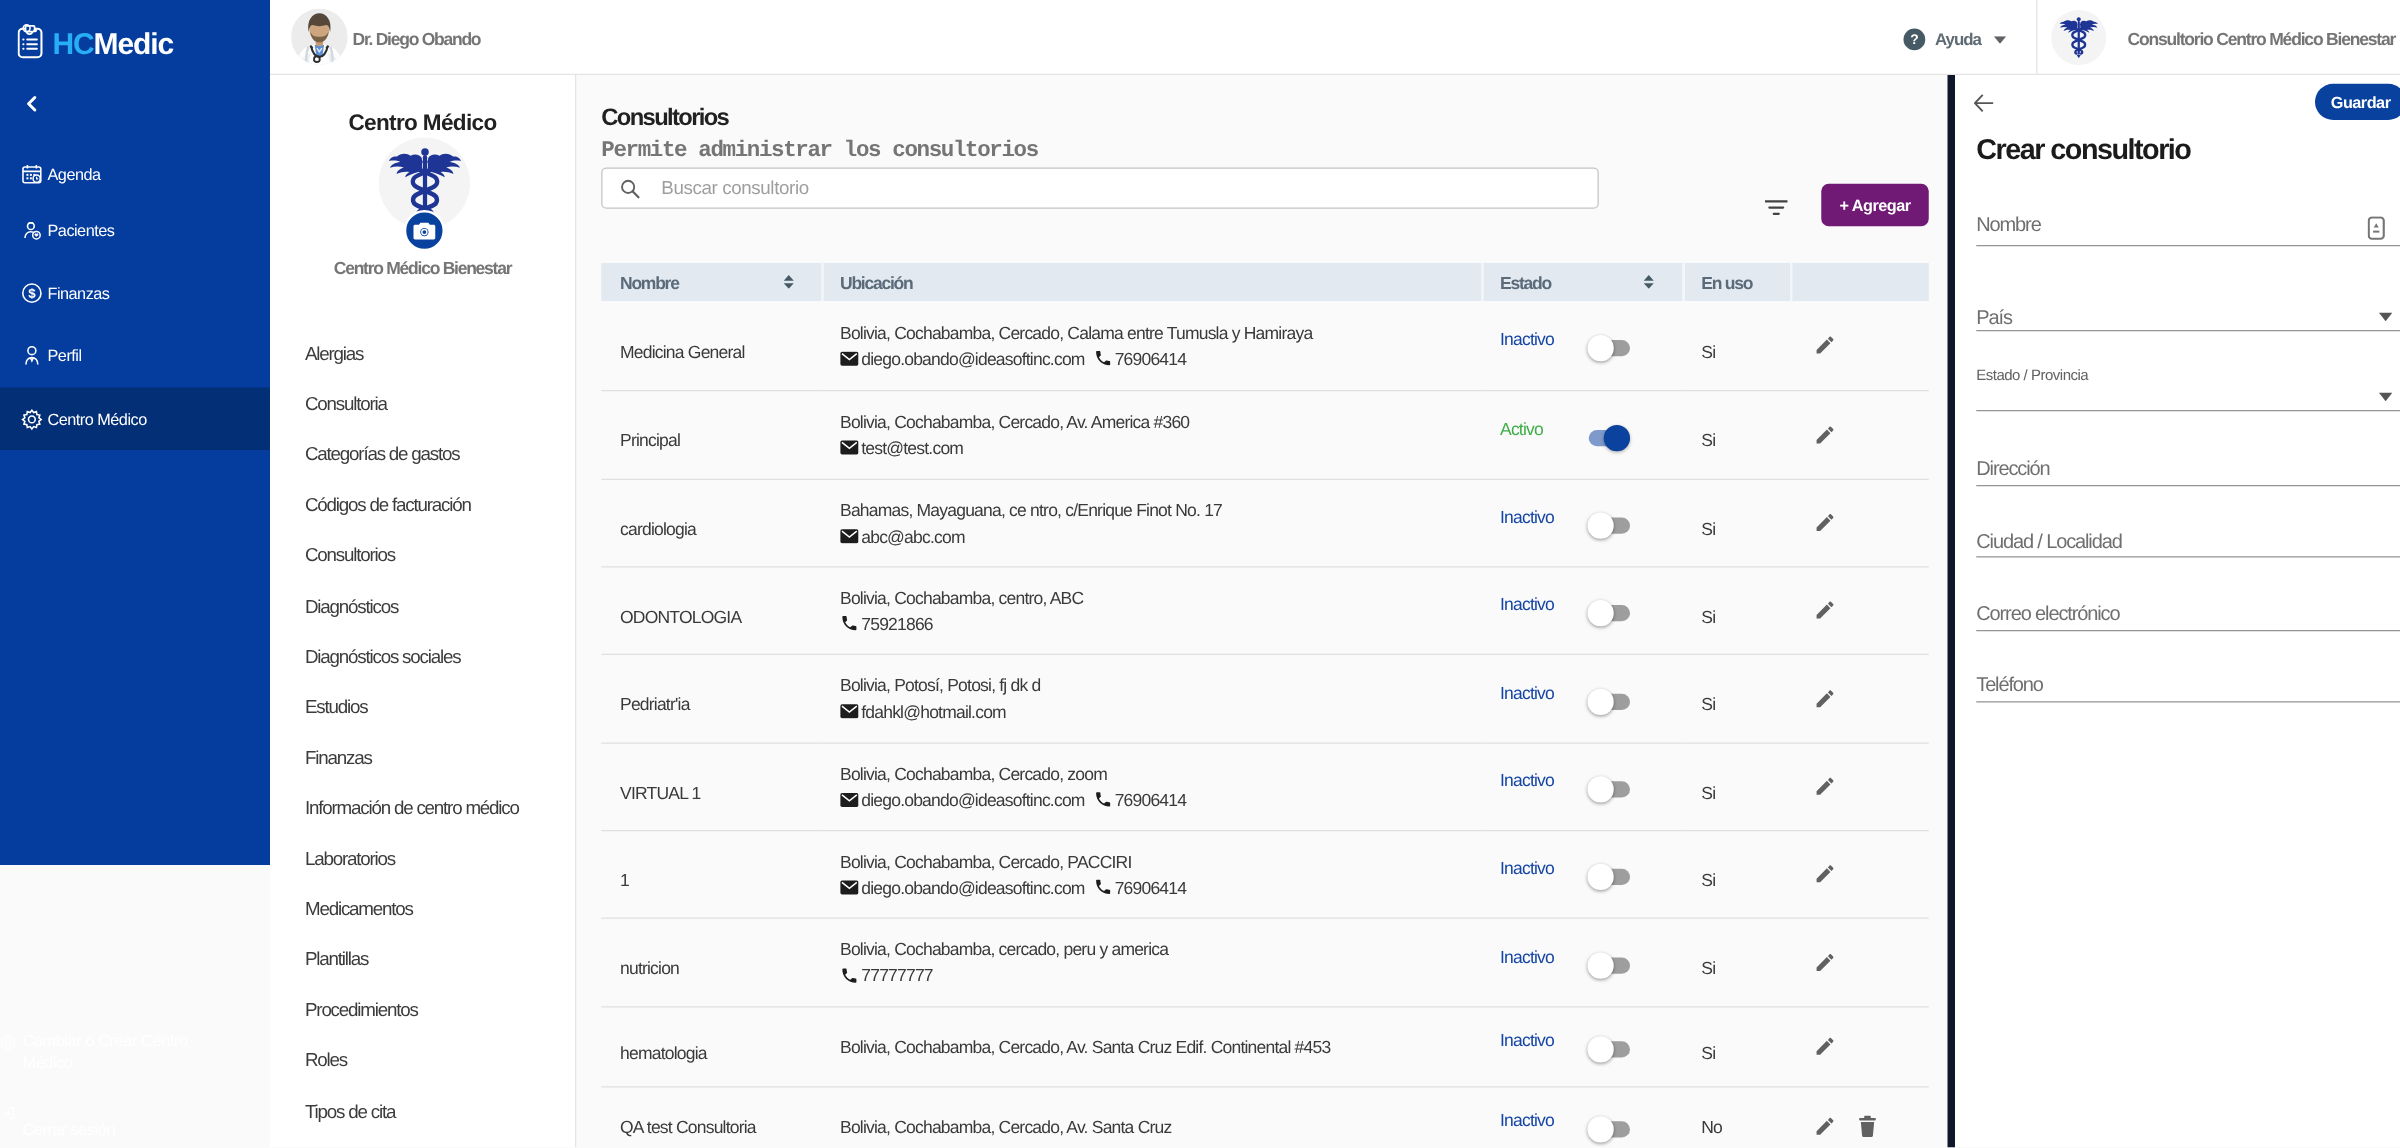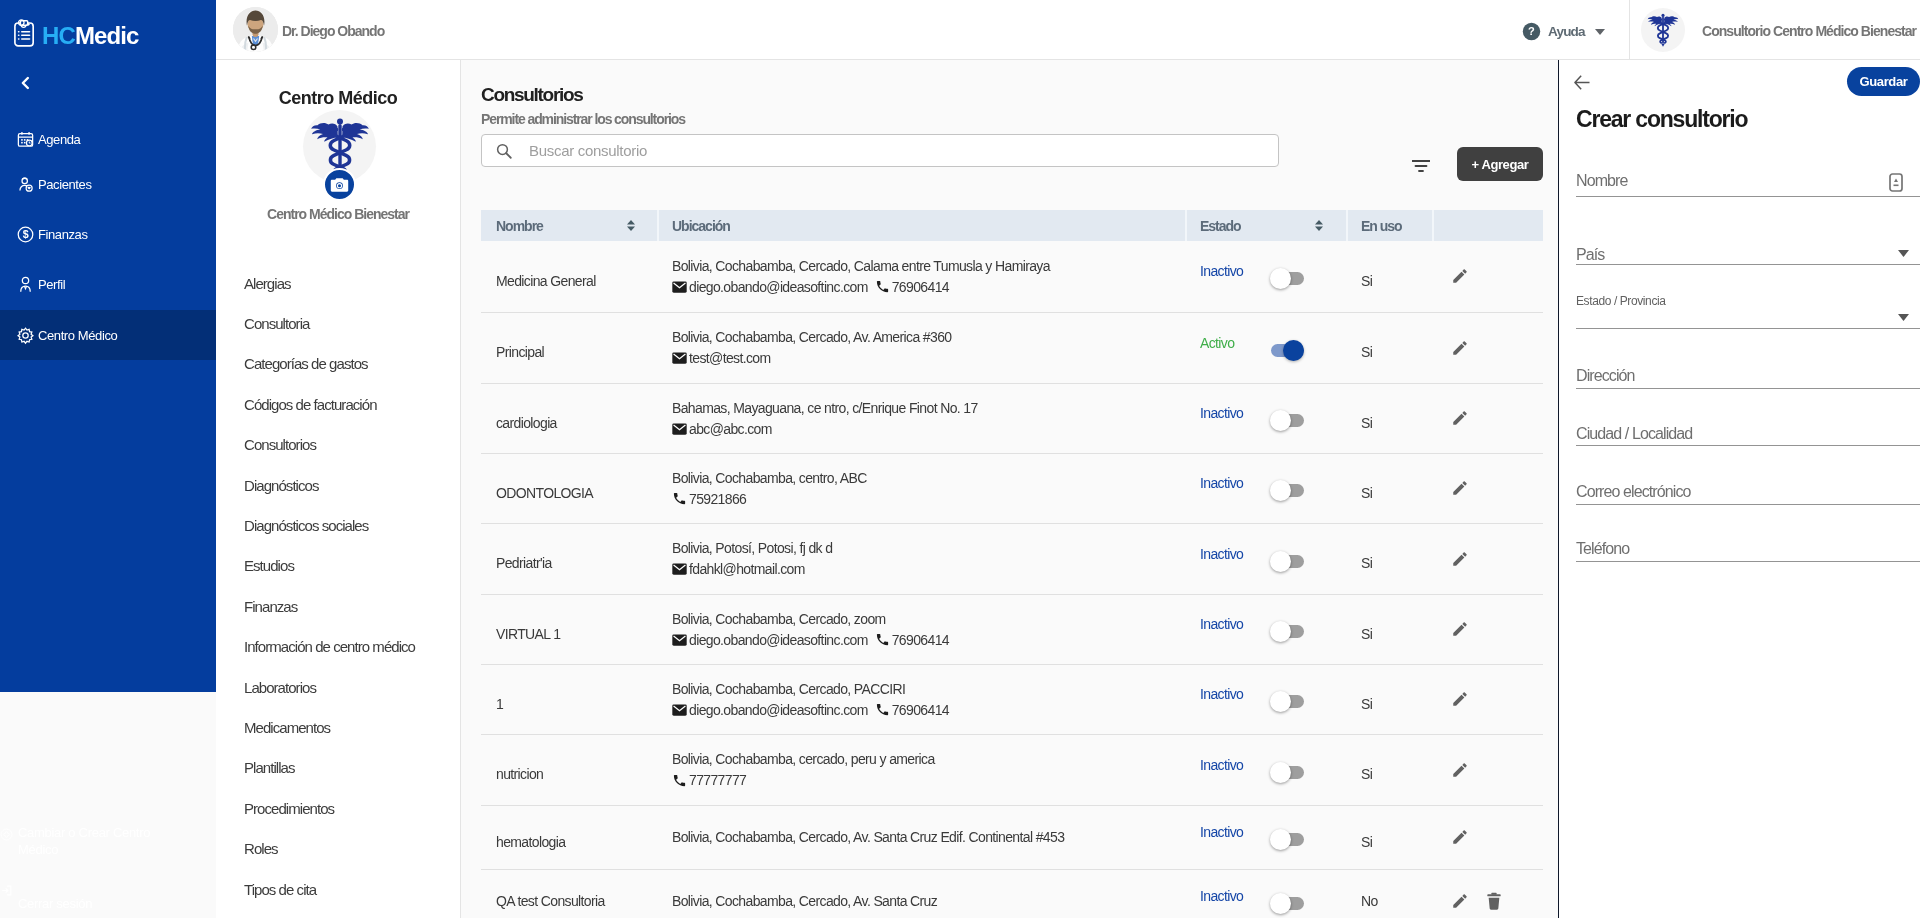--- a/index.html
+++ b/index.html
@@ -33,26 +33,26 @@
 .s2-title { position:absolute; top:28px; width:100%; text-align:center; font-size:18px; letter-spacing:-0.5px; font-weight:bold; color:#212121; }
 .s2-avatar { position:absolute; left:87px; top:50px; width:73px; height:73px; border-radius:50%; background:#f4f4f4; display:flex; align-items:center; justify-content:center; }
 .s2-cam { position:absolute; left:107px; top:108px; width:33px; height:33px; border-radius:50%; background:#08429e; border:2px solid #fff; display:flex; align-items:center; justify-content:center; }
 .s2-sub { position:absolute; top:146px; width:100%; text-align:center; font-size:14px; letter-spacing:-1px; font-weight:bold; color:#757575; }
 .s2-menu { position:absolute; top:203px; left:0; width:100%; }
 .s2-menu div { height:40.4px; display:flex; align-items:center; padding-left:28px; font-size:15px; letter-spacing:-0.95px; color:#3c3c3c; }
 
 
 .main { position:absolute; left:462px; top:60px; width:1096px; height:858px; background:#fafafa; }
 .m-title { position:absolute; left:19px; top:24px; font-size:19px; letter-spacing:-1.3px; font-weight:bold; color:#212121; }
-.m-sub { position:absolute; left:19px; top:51px; font-size:14px; letter-spacing:-1.1px; font-weight:bold; color:#757575; }
+.m-sub { position:absolute; left:19px; top:51px; font-size:18px; letter-spacing:-1.1px; font-weight:bold; color:#757575;font-family:Liberation Mono, monospace; }
 .search { position:absolute; left:19px; top:74px; width:798px; height:33px; background:#fff; border:1px solid #c4c4c4; border-radius:4px; display:flex; align-items:center; }
 .search svg { margin-left:13px; }
 .search .ph { margin-left:16px; font-size:15px; letter-spacing:-0.3px; color:#9e9e9e; }
 .filter { position:absolute; left:950px; top:100px; }
-.btn-agregar { position:absolute; left:995px; top:87px; width:86px; height:34px; background:#404040; color:#fff; font-size:13px; letter-spacing:-0.4px; font-weight:bold; border-radius:6px; display:flex; align-items:center; justify-content:center; }
+.btn-agregar { position:absolute; left:995px; top:87px; width:86px; height:34px; background:#701a75; color:#fff; font-size:13px; letter-spacing:-0.4px; font-weight:bold; border-radius:6px; display:flex; align-items:center; justify-content:center; }
 
 table.grid { position:absolute; left:19px; top:150px; width:1062px; border-collapse:collapse; table-layout:fixed; }
 table.grid col.c1 { width:176px; } table.grid col.c2 { width:528px; }
 table.grid col.c3 { width:161px; } table.grid col.c4 { width:86px; } table.grid col.c5 { width:111px; }
 table.grid th { background:#e2e9f1; height:31px; font-size:14px; letter-spacing:-1px; font-weight:bold; color:#5c6b7a; text-align:left; padding:0 0 0 15px; position:relative; }
 table.grid th .vd { position:absolute; left:0; top:0; width:2px; height:31px; background:#f2f6fa; }
 table.grid td { border-bottom:1px solid #e0e0e0; font-size:14px; letter-spacing:-0.63px; color:#3a3a3a; padding:0 0 0 15px; vertical-align:middle; }
 table.grid td:first-child, table.grid td:nth-child(4) { padding-top:9px; }
 .l2 { display:flex; align-items:center; margin-top:5px; }
 .l2 svg { margin-right:2px; }
@@ -63,21 +63,21 @@
 .sw .thumb { position:absolute; left:0; top:0; width:21px; height:21px; border-radius:50%; background:#fff; box-shadow:0 1px 3px rgba(0,0,0,.4); }
 .sw.on .track { background:#7e99cb; }
 .sw.on .thumb { left:13px; background:#0a429e; box-shadow:0 1px 3px rgba(0,0,0,.3); }
 td.est { position:relative; }
 td.est .sw { position:absolute; left:85px; top:50%; margin-top:-8px; }
 td.act svg { vertical-align:middle; }
 td.act svg.pencil { margin-left:4px; }
 td.act svg.trash { margin-left:17px; }
 
 
-.panel { position:absolute; left:1558px; top:60px; width:362px; height:858px; background:#fff; border-left:1px solid #0f172a; z-index:3; }
+.panel { position:absolute; left:1558px; top:60px; width:362px; height:858px; background:#fff; border-left:6px solid #0f172a; z-index:3; }
 .p-back { position:absolute; left:14px; top:15px; }
 .p-save { position:absolute; left:288px; top:7px; width:73px; height:29px; border-radius:15px; background:#08429e; color:#fff; font-size:13px; letter-spacing:-0.4px; font-weight:bold; display:flex; align-items:center; justify-content:center; }
 .p-title { position:absolute; left:17px; top:46px; font-size:23px; letter-spacing:-1.2px; font-weight:bold; color:#1b1b1b; }
 .fld { position:absolute; left:17px; width:344px; border-bottom:1px solid #949494; }
 .fld .lab { font-size:16px; letter-spacing:-0.9px; color:#6f6f6f; }
 .fld .mini { font-size:12px; letter-spacing:-0.4px; color:#616161;text-align:right; }
 .fld svg.dd { position:absolute; right:11px; }
 </style>
 </head>
 <body>

